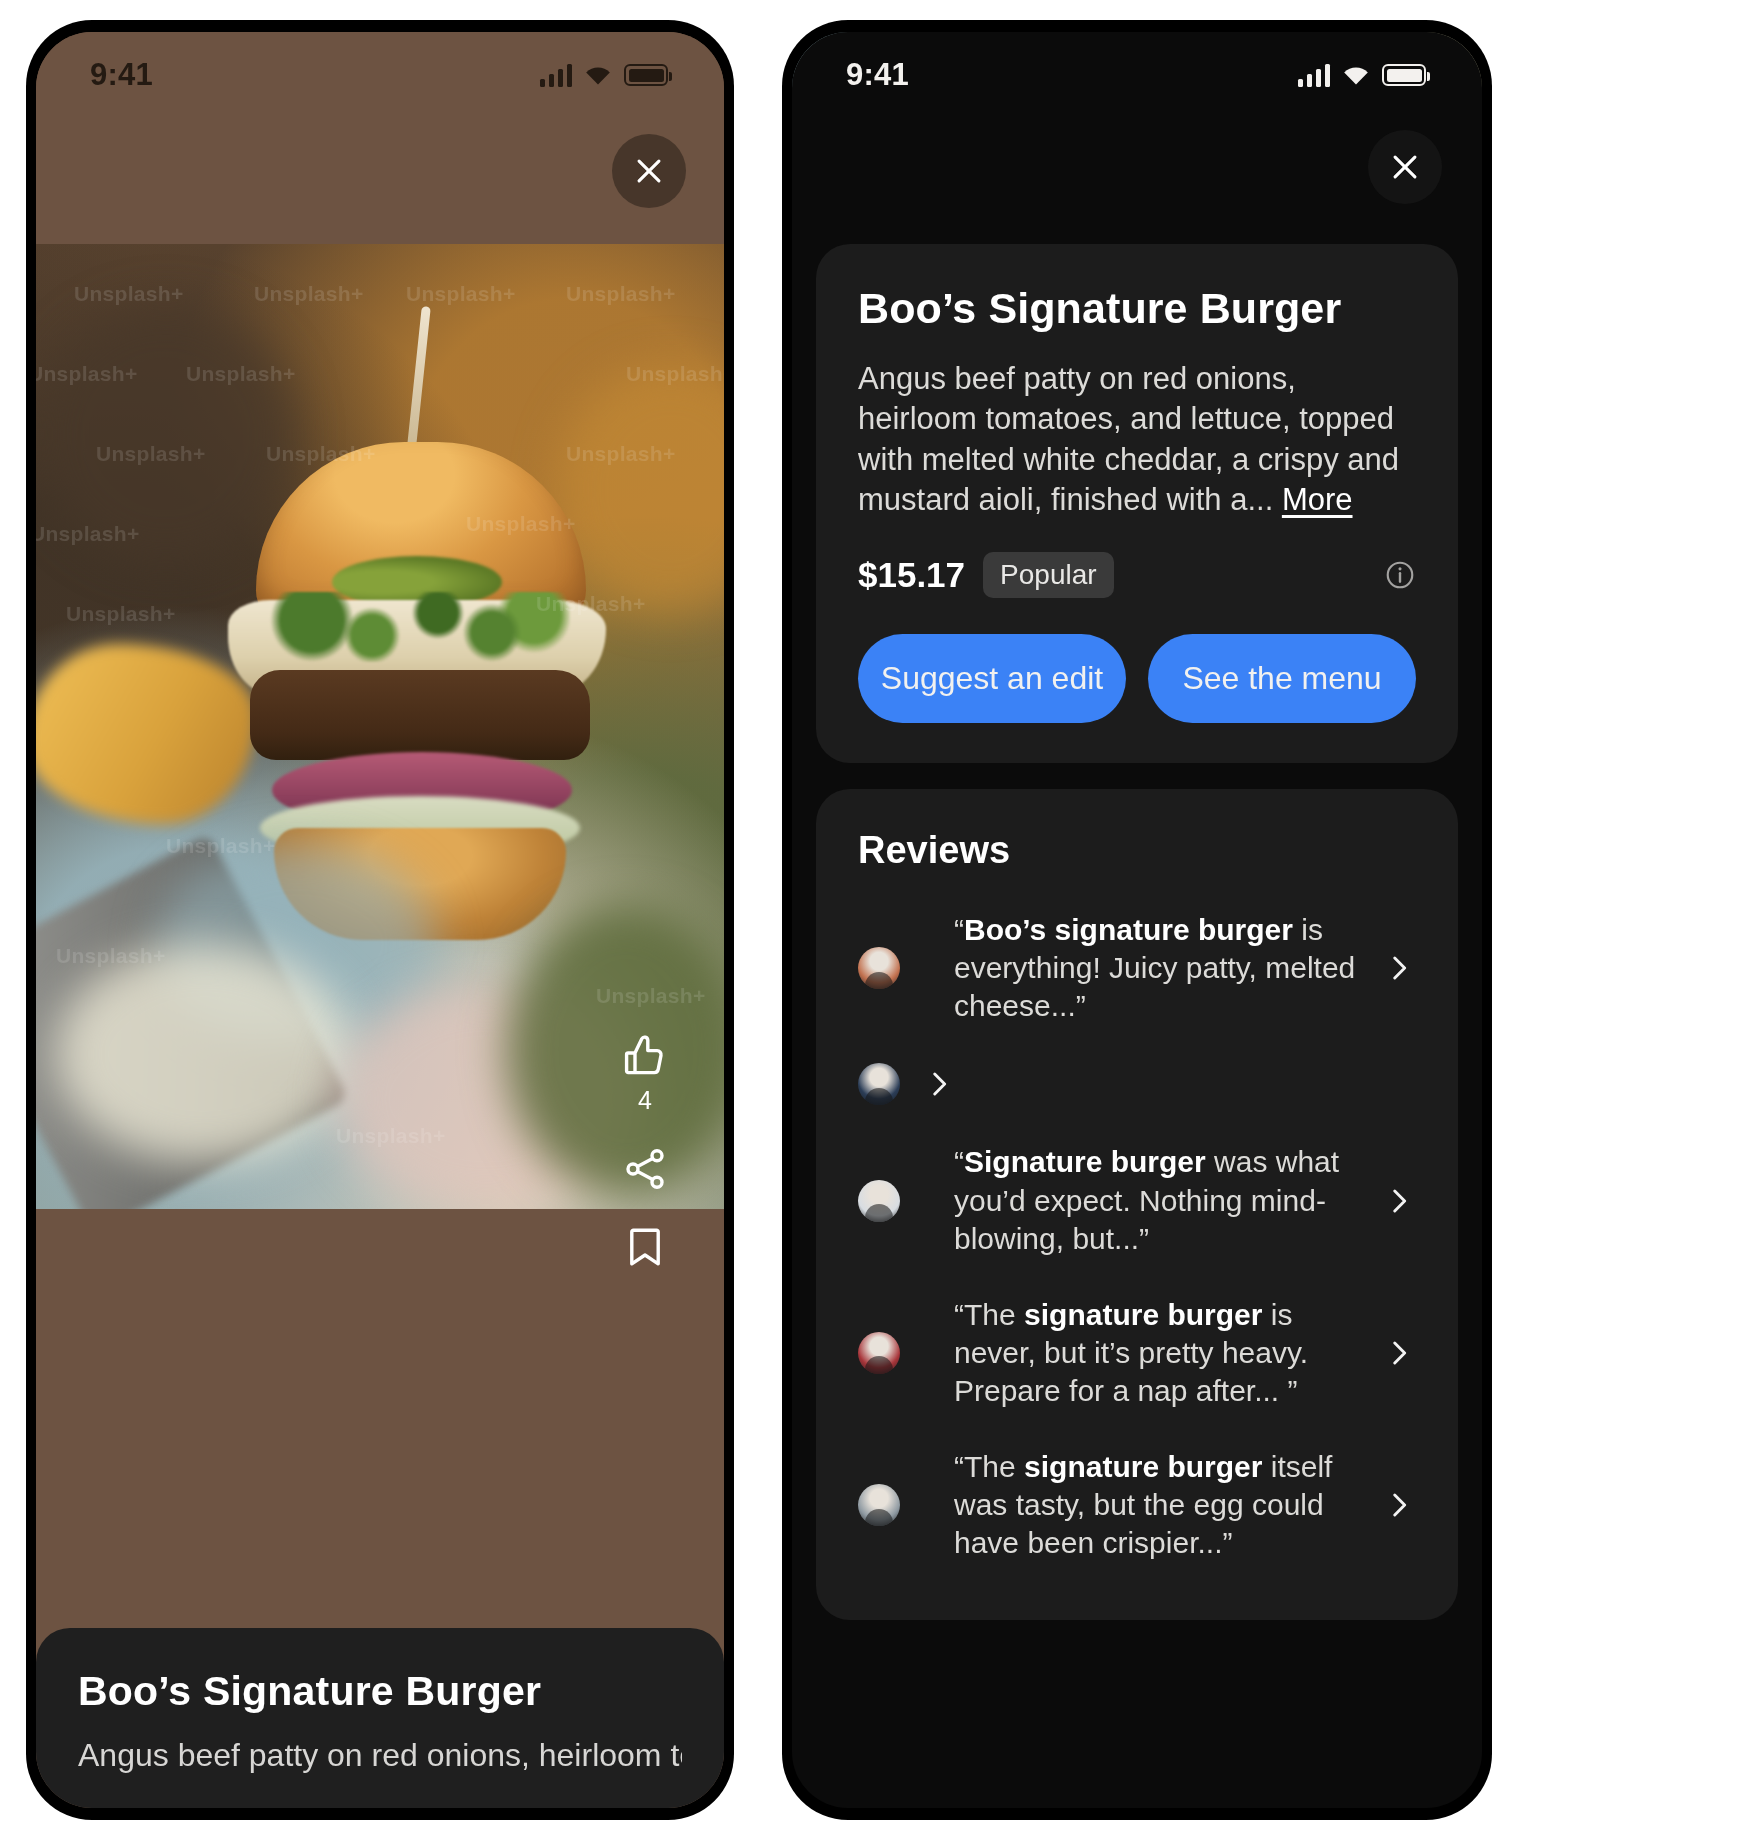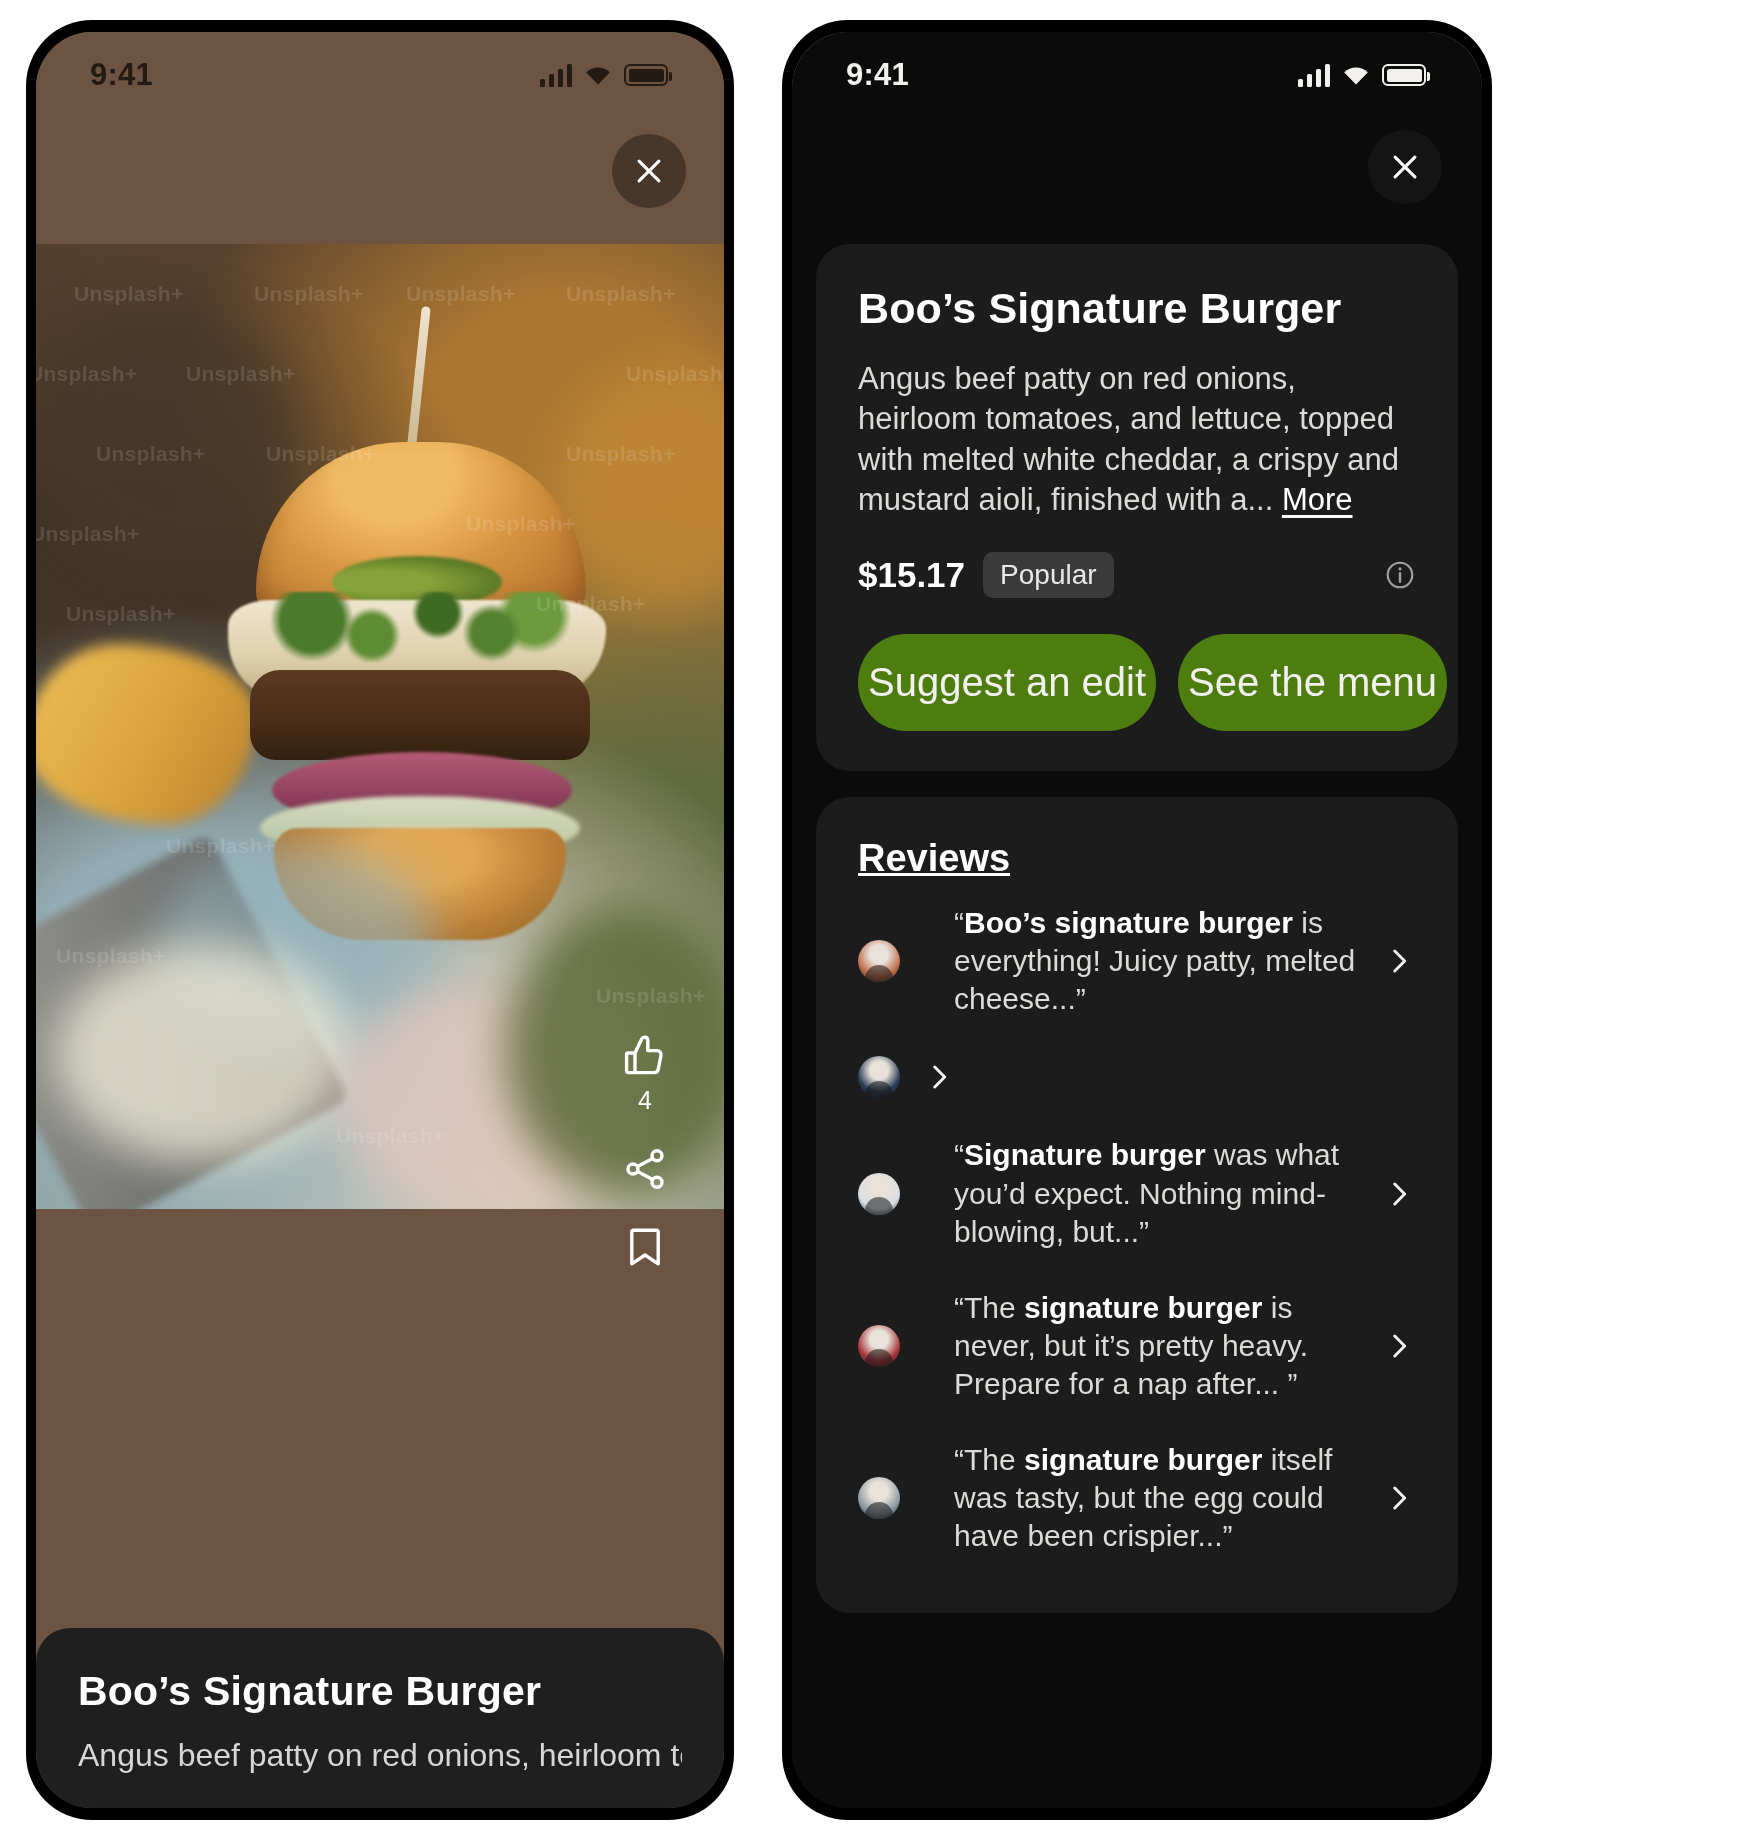--- a/index.html
+++ b/index.html
@@ -311,35 +311,34 @@
   .badge {
     background: #3a3a3a; color: #e9e8e6;
     border-radius: 10px; padding: 7px 17px;
     font-size: 28px;
   }
   .info-icon { margin-left: auto; width: 32px; height: 32px; opacity: .75; cursor: pointer; }
 
   .btn-row { display: flex; gap: 22px; margin-top: 36px; }
   .pill-btn {
     flex: 1 1 0;
-    background: #4d7c0f;
+    background: #3b82f6;
     border: none;
     border-radius: 48px;
     color: #f2f1ef;
     font-family: inherit;
-    font-size: 40px;
+    font-size: 32px;
     padding: 26px 10px;
     cursor: pointer;
     white-space: nowrap;
   }
 
   .reviews-title {
     color: #ffffff; font-size: 38px; font-weight: 700;
-    margin-bottom: 4px;
-    text-decoration: underline;
+    margin-bottom: 19px;
   }
   .review-row {
     display: flex; align-items: center; gap: 22px;
     padding: 20px 0 18px 0;
     cursor: pointer;
   }
   .r-avatar {
     width: 42px; height: 42px; border-radius: 50%;
     flex: none; position: relative; overflow: hidden;
   }

